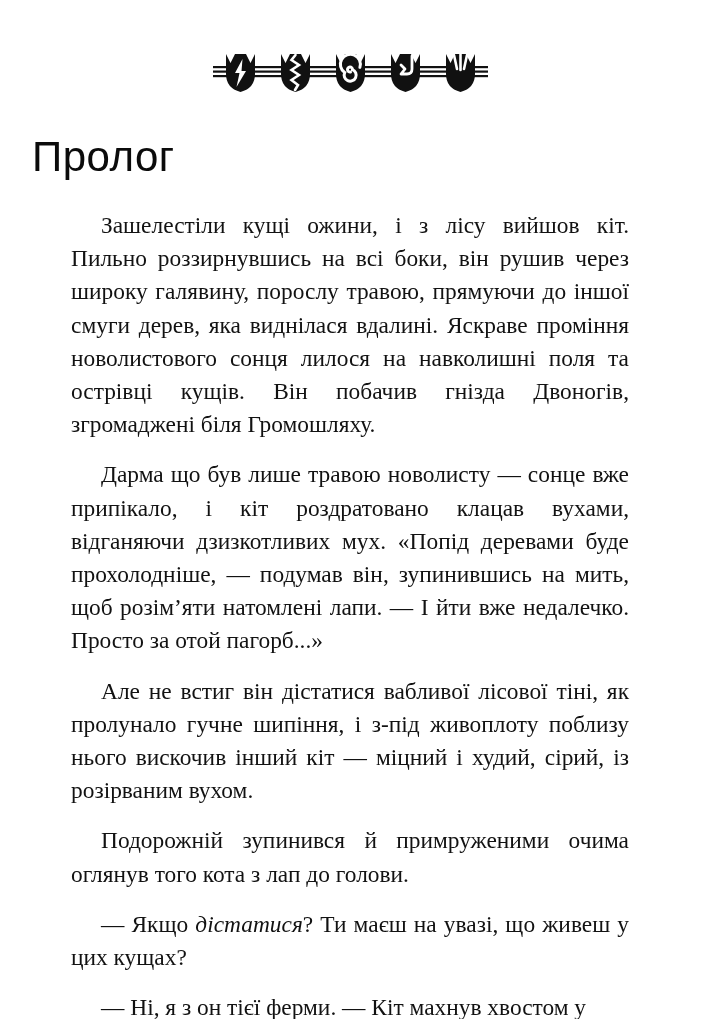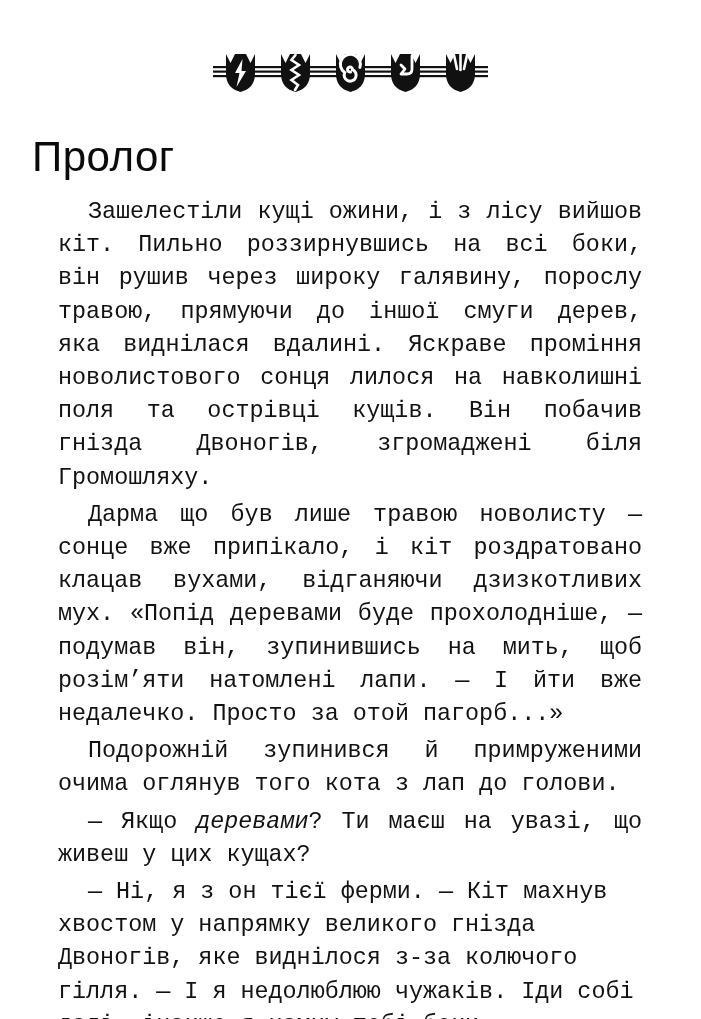--- a/index.html
+++ b/index.html
@@ -66,24 +66,23 @@
     left: 54px;
     width: 592px;
     text-align: justify;
     text-justify: inter-word;
     font-size: 23.4px;
     line-height: 33.2px;
     color: #121212;
     hyphens: none;
   }
   .body-text p {
-    margin: 4px;
+    margin: 17px;
     text-indent: 30px;
     text-align: justify;
-    font-family: Liberation Mono, monospace;
   }
   .body-text p:last-child { text-align: left; }
 
   .emphasis { font-style: italic; }
 
   
 </style>
 </head>
 <body>
 
@@ -168,18 +167,19 @@
       </svg>
     </span>
 
   </div>
 
   <h1 class="chapter-title">Пролог</h1>
 
   <div class="body-text" id="body-text">
       <p><span>Зашелестіли кущі ожини, і з лісу вийшов кіт. Пильно роззирнувшись на всі боки, він рушив через широку галявину, порослу травою, прямуючи до іншої смуги дерев, яка виднілася вдалині. Яскраве проміння новолистового сонця лилося на навколишні поля та острівці кущів. Він побачив гнізда Двоногів, згромаджені біля Громошляху.</span></p>
       <p><span>Дарма що був лише травою новолисту — сонце вже припікало, і кіт роздратовано клацав вухами, відганяючи дзизкотливих мух. «Попід деревами буде прохолодніше, — подумав він, зупинившись на мить, щоб розім’яти натомлені лапи. — І йти вже недалечко. Просто за отой пагорб...»</span></p>
+      <p><span>Але не встиг він дістатися вабливої лісової тіні, як пролунало гучне шипіння, і з-під живоплоту поблизу нього вискочив інший кіт — міцний і худий, сірий, із розірваним вухом.</span></p>
       <p><span>Подорожній зупинився й примруженими очима оглянув того кота з лап до голови.</span></p>
-      <p><span>— Якщо </span><span class="emphasis">деревами</span><span>? Ти маєш на увазі, що живеш у цих кущах?</span></p>
+      <p><span>— Якщо </span><span class="emphasis">дістатися</span><span>? Ти маєш на увазі, що живеш у цих кущах?</span></p>
       <p><span>— Ні, я з он тієї ферми. — Кіт махнув хвостом у напрямку великого гнізда Двоногів, яке виднілося з-за колючого гілля. — І я недолюблюю чужаків. Іди собі далі, інакше я намну тобі боки.</span></p>
     </div>
 
 </div>
 
 </body></html>

